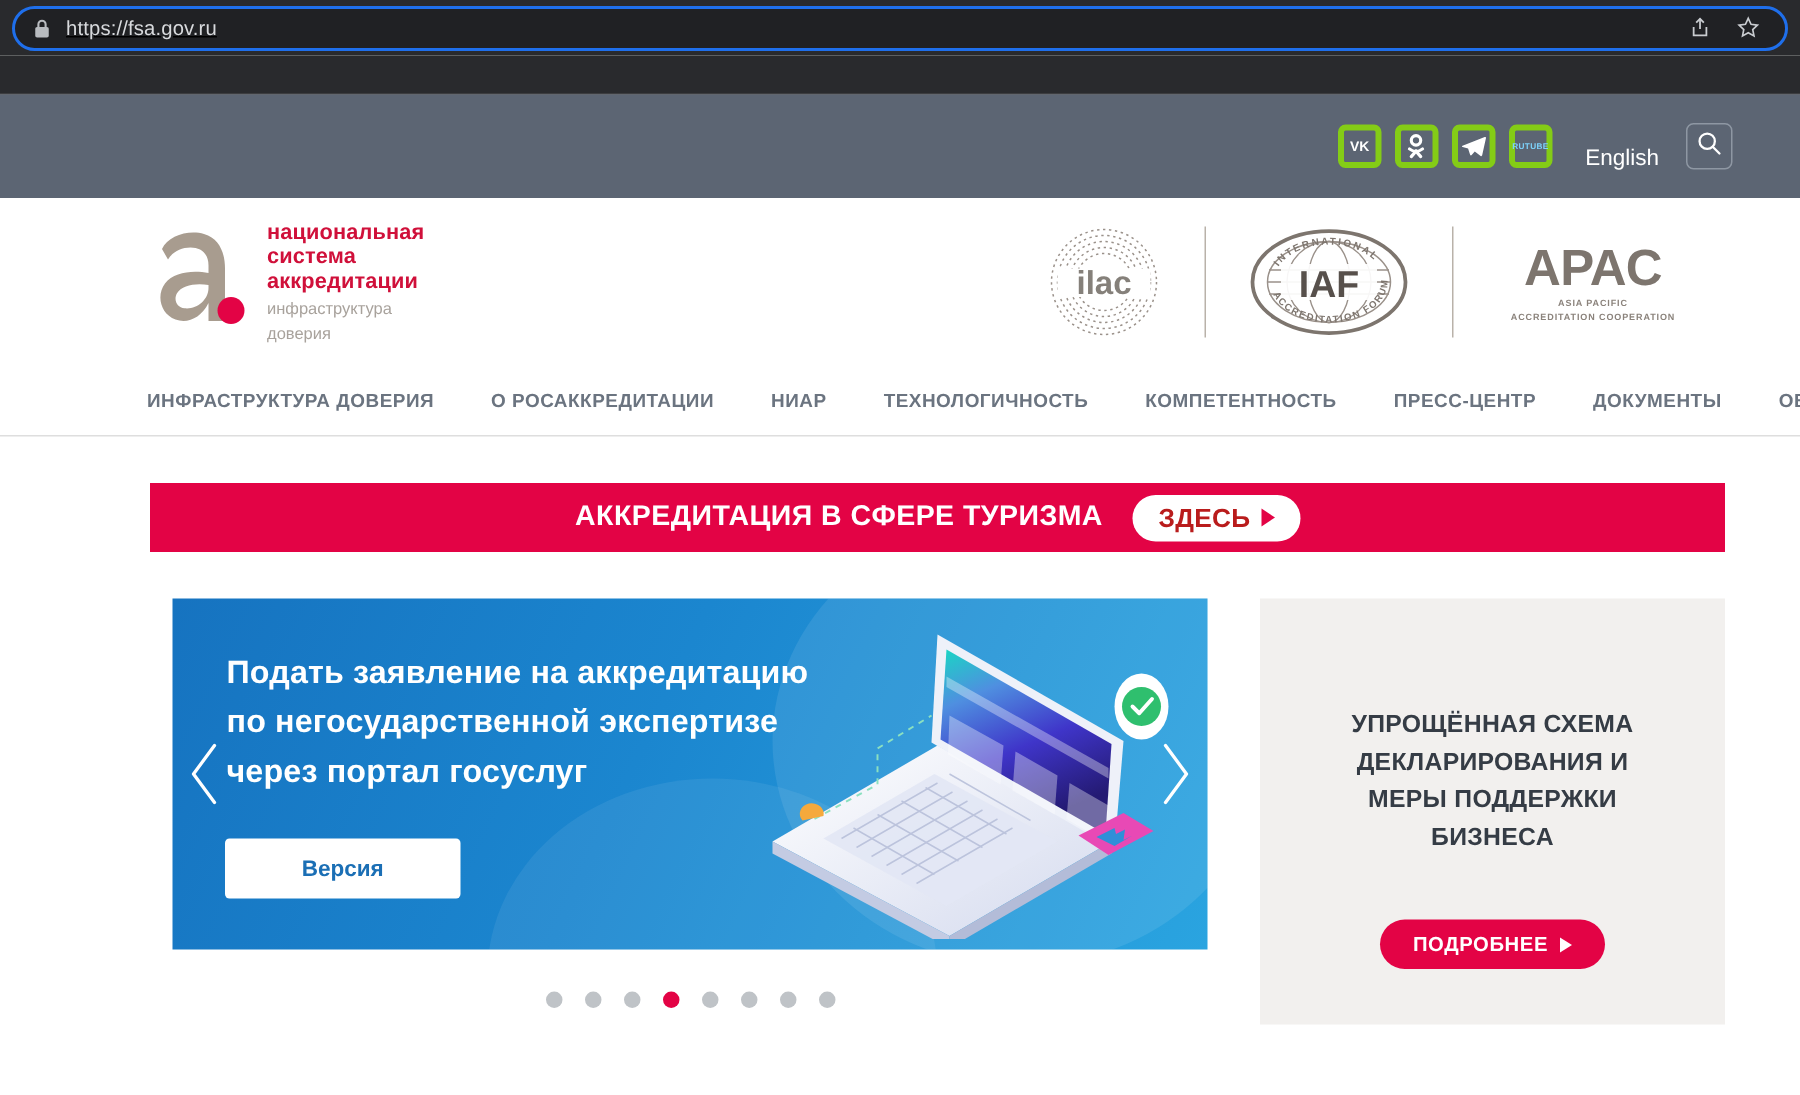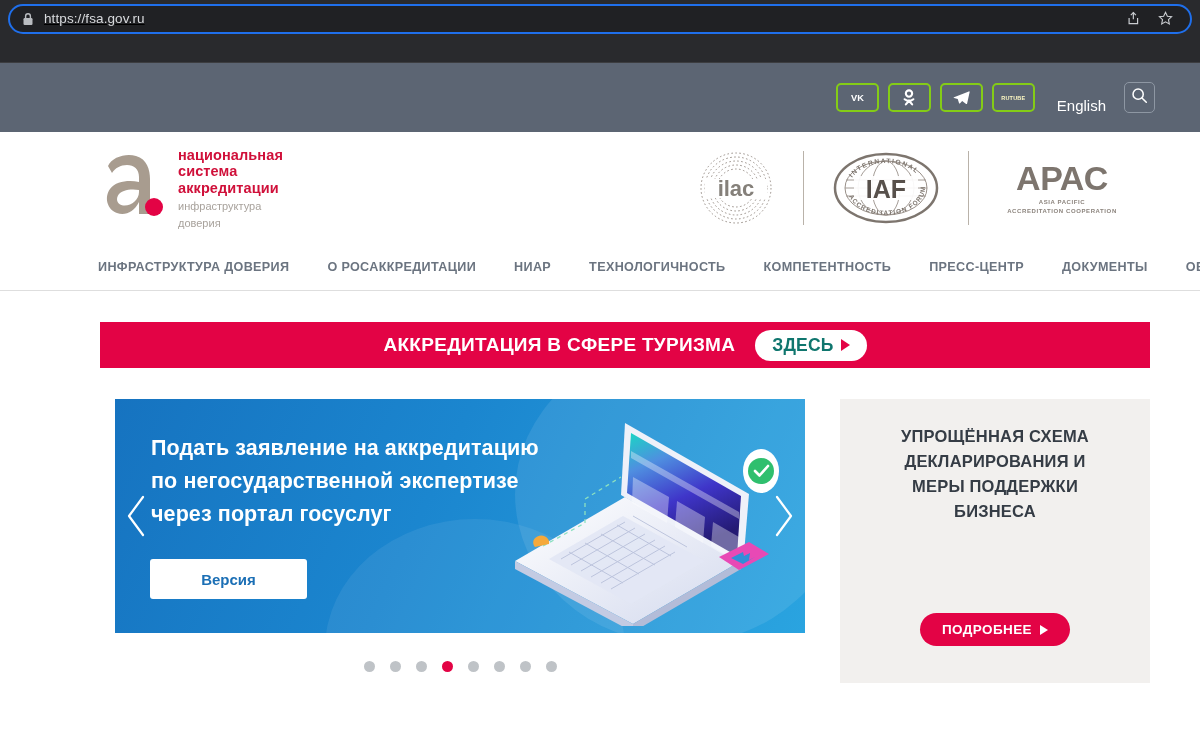--- a/index.html
+++ b/index.html
@@ -68,27 +68,27 @@
     margin-right: 28px;
     cursor: pointer;
   }
   .vision-label {
     color: #ffffff;
     font-size: 14.5px;
     white-space: nowrap;
   }
   .soc-row { display: flex; align-items: center; gap: 9px; }
   .soc-btn {
-    width: 43px; height: 29px;
-    border: 2px solid #84cc16;
+    width: 29px; height: 29px;
+    border: 4px solid #84cc16;
     border-radius: 5px;
     display: flex;
     align-items: center;
     justify-content: center;
-    color: #fef9c3;
+    color: #7dd3fc;
     cursor: pointer;
     background: transparent;
   }
   .soc-btn.vk   { font-size: 13px; font-weight: bold; }
   .soc-btn.ok   { font-size: 13px; font-weight: bold; }
   .soc-btn.rt   { font-size: 5.5px; font-weight: bold; letter-spacing: 0.2px; }
   .lang-link {
     color: #ffffff;
     font-size: 15px;
     margin: 16px 18px 0 22px;
@@ -186,21 +186,21 @@
     background: #ffffff;
     border-radius: 17px;
     height: 31px;
     padding: 0 17px;
     display: flex;
     align-items: center;
     gap: 7px;
     cursor: pointer;
   }
   .promo-pill-text {
-    color: #0f766e;
+    color: #b91c1c;
     font-size: 17.5px;
     font-weight: bold;
     letter-spacing: 0.2px;
   }
   .tri-red {
     width: 0; height: 0;
     border-left: 9px solid #e30345;
     border-top: 6px solid transparent;
     border-bottom: 6px solid transparent;
   }
@@ -280,21 +280,21 @@
   .dot.active { background: #e30345; }
 
   
   .side-card {
     width: 310px;
     height: 284px;
     background: #f2f0ee;
     display: flex;
     flex-direction: column;
     align-items: center;
-    padding-top: 25px;
+    padding-top: 72px;
   }
   .card-title {
     color: #353c45;
     font-size: 16.5px;
     font-weight: bold;
     line-height: 25px;
     text-align: center;
     letter-spacing: 0.2px;
   }
   .card-btn {

